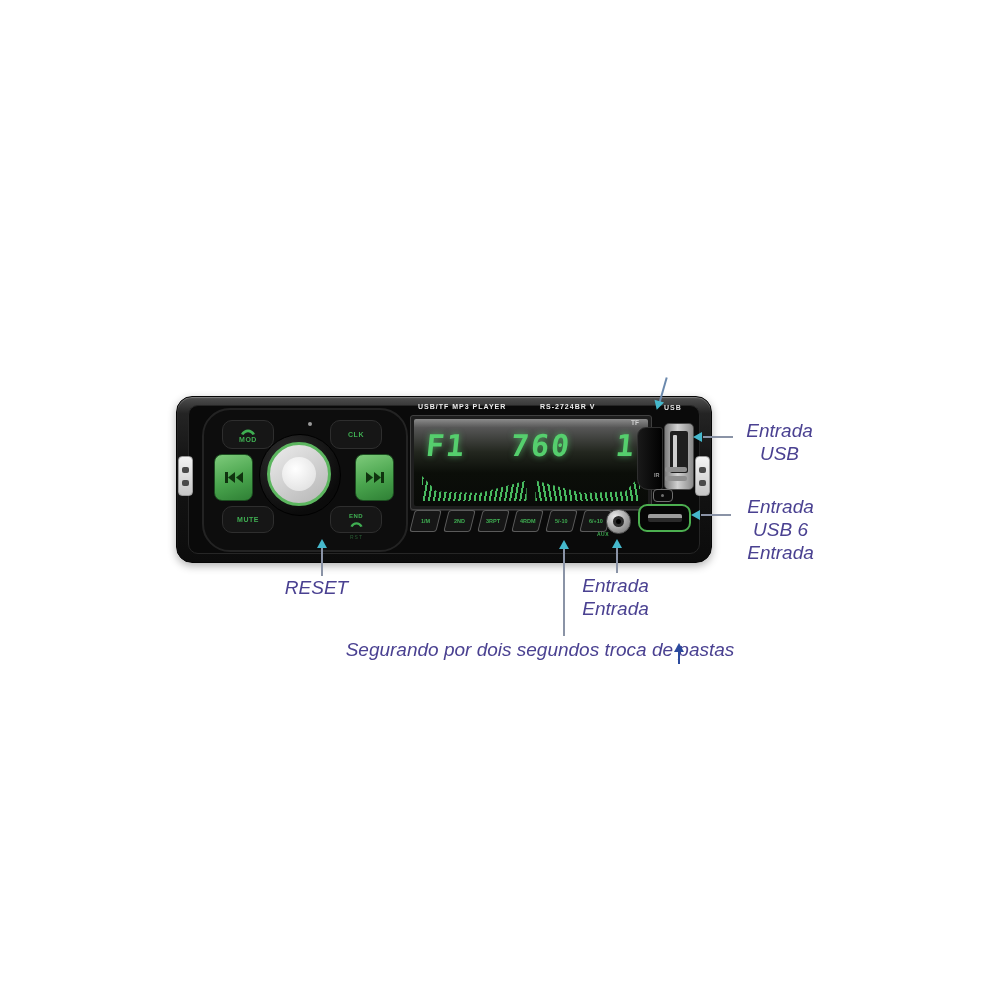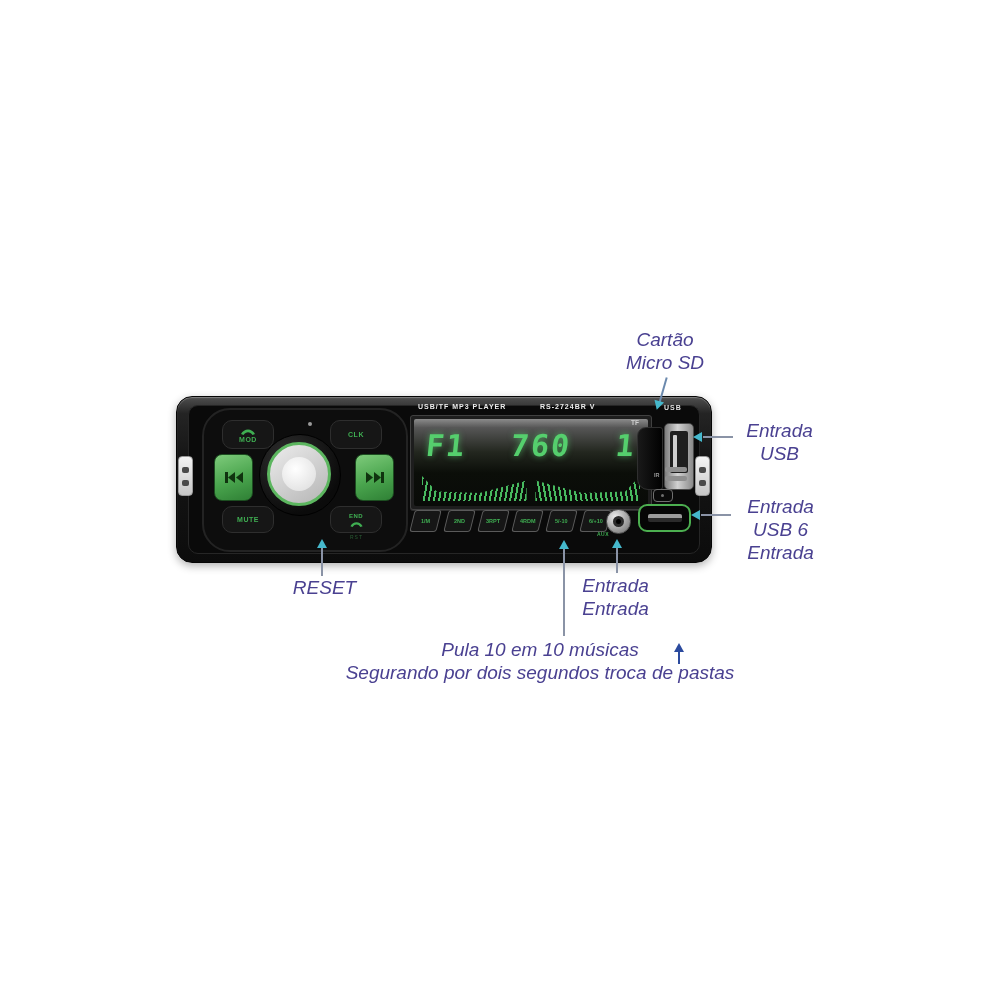--- a/index.html
+++ b/index.html
@@ -94,21 +94,21 @@
   .usb2{position:absolute;left:462px;top:108px;width:49px;height:24px;border:2px solid var(--device-green,#4caf50);
         border-radius:9px;background:#060606;display:flex;align-items:center;justify-content:center;}
   .usb2 i{display:block;width:34px;height:8px;background:linear-gradient(180deg,#9c9c9c 55%,#2b2b2b 55%);border-radius:2px;}
 
   
   .ann{position:absolute;color:var(--annotation-text,#4a4191);font-style:italic;font-size:19px;
        line-height:23px;text-align:center;}
   .ann-cartao{left:595px;top:328px;width:140px;}
   .ann-usb{left:722px;top:419px;width:115px;}
   .ann-usb2{left:718px;top:495px;width:125px;}
-  .ann-reset{left:277px;top:576px;width:95px;}
+  .ann-reset{left:269px;top:576px;width:95px;}
   .ann-aux{left:558px;top:574px;width:115px;}
   .ann-pula{left:320px;top:638px;width:440px;}
 
   .ln{position:absolute;background:var(--line,#8a93a6);}
   .ln-cartao{left:662px;top:377px;width:2px;height:27px;background:#6b89ad;transform:rotate(16deg);}
   .ln-usb{left:703px;top:436px;width:30px;height:2px;}
   .ln-usb2{left:701px;top:514px;width:30px;height:2px;}
   .ln-reset{left:321px;top:547px;width:2px;height:29px;}
   .ln-aux{left:616px;top:547px;width:2px;height:26px;}
   .ln-pula{left:563px;top:548px;width:2px;height:88px;}
@@ -248,24 +248,20 @@
         <i></i>
       </div>
     <div class="disc-ic">
         <i></i>
       </div>
     <div class="usb2">
         <i></i>
       </div>
   </div>
 
-  <div class="ann ann-cartao">
-    <div>Cartão</div>
-    <div>Micro SD</div>
-  </div>
   <div class="ln ln-cartao"></div>
   <div class="ah ah-down ah-cartao"></div>
 
   <div class="ann ann-usb">
     <div>Entrada</div>
     <div>USB</div>
   </div>
   <div class="ln ln-usb"></div>
   <div class="ah ah-left ah-usb"></div>
 
@@ -284,21 +280,20 @@
   <div class="ah ah-up ah-reset"></div>
 
   <div class="ann ann-aux">
     <div>Entrada</div>
     <div>Entrada</div>
   </div>
   <div class="ln ln-aux"></div>
   <div class="ah ah-up ah-aux"></div>
 
   <div class="ann ann-pula">
-    <div>Pula 10 em 10 músicas</div>
     <div>Segurando por dois segundos troca de pastas</div>
   </div>
   <div class="ln ln-pula"></div>
   <div class="ah ah-up ah-pula"></div>
 
   <div class="ln ln-lone"></div>
   <div class="ah ah-up ah-lone"></div>
 
 </div>
 

